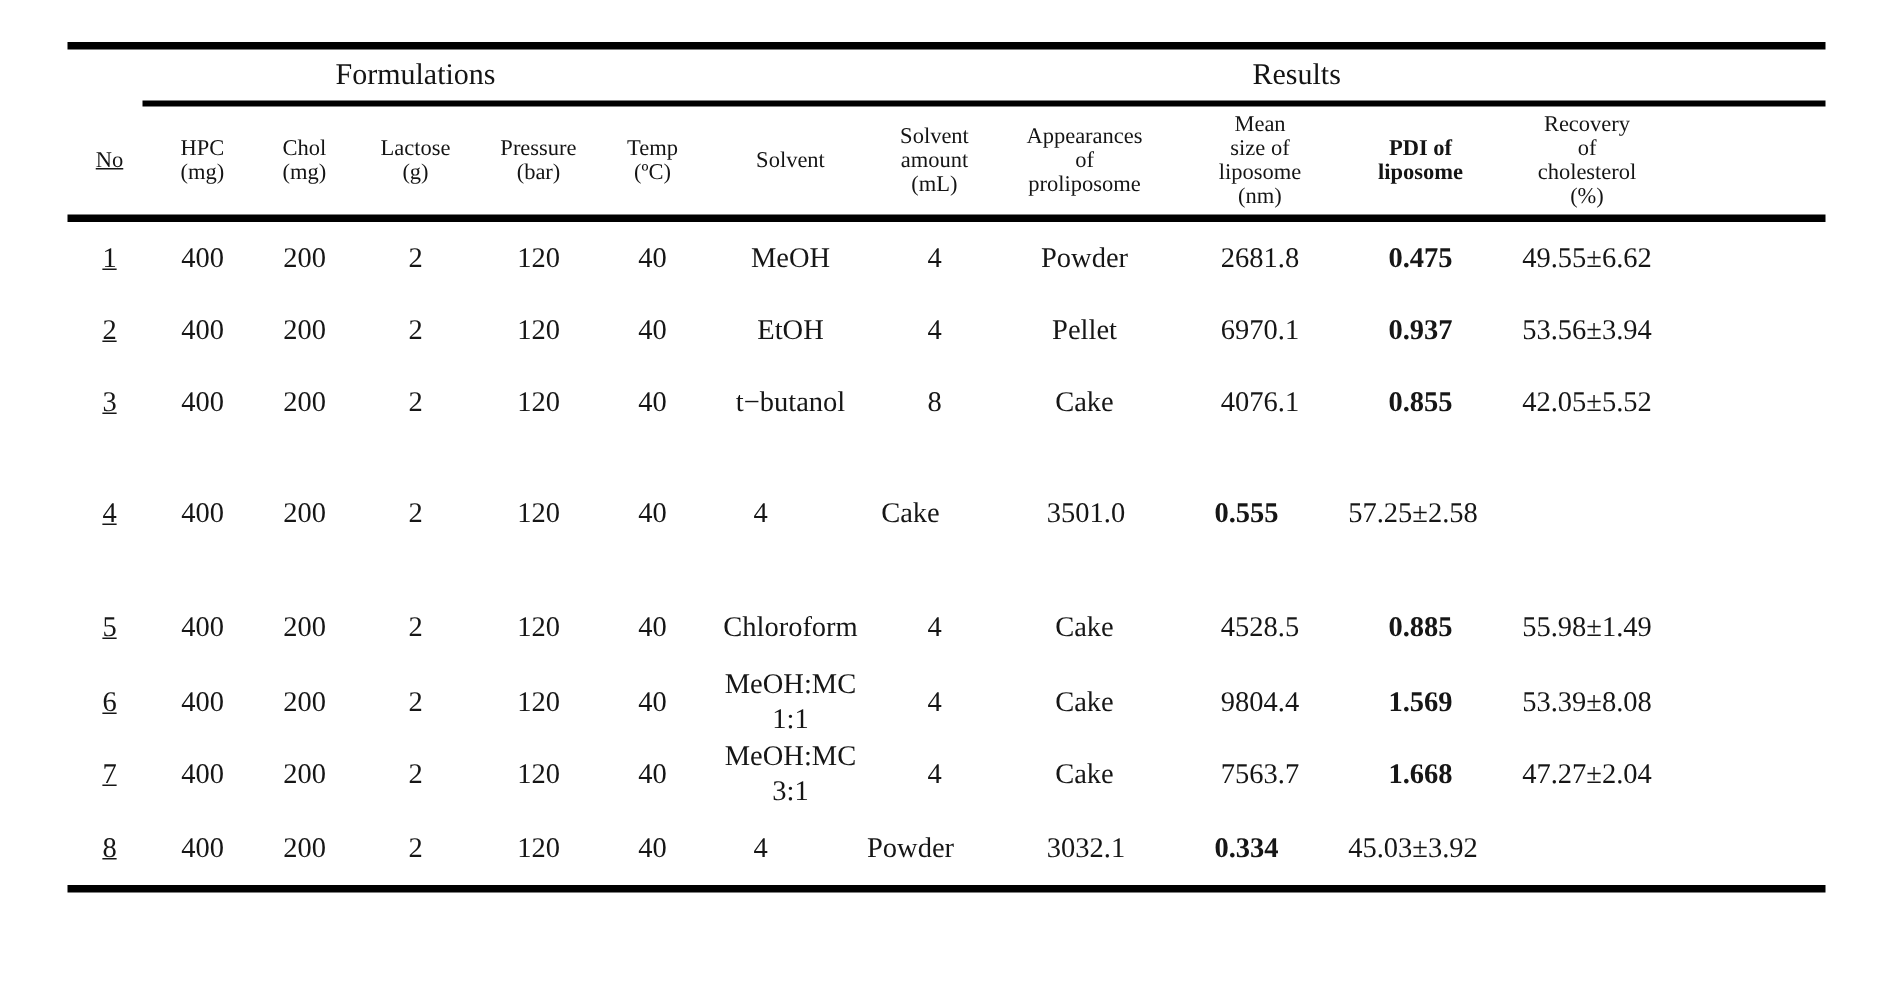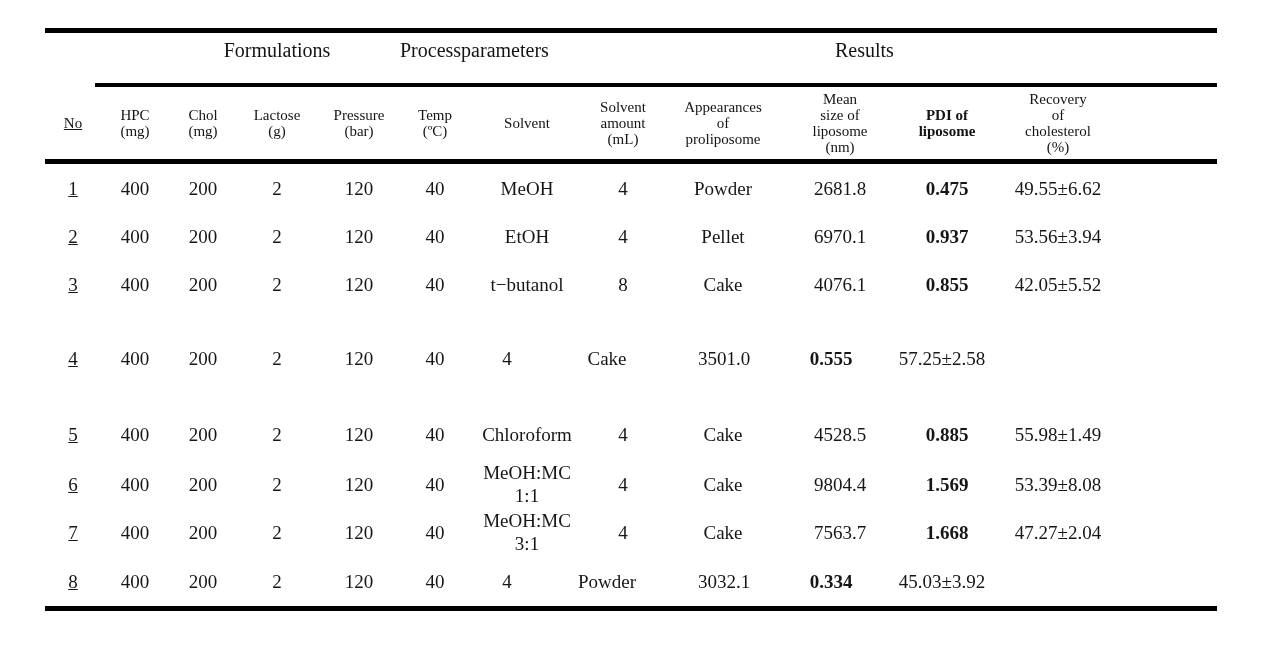--- a/index.html
+++ b/index.html
@@ -41,21 +41,21 @@
   }
   .rule-bottom {
     height: 5px;
     background: #000;
     width: 1172px;
   }
 
   
   .group-band {
     position: relative;
-    height: 50px;
+    height: 34px;
   }
   .group-label {
     position: absolute;
     top: 3px;
     font-size: 20px;
     line-height: 28px;
     white-space: nowrap;
     color: #141414;
   }
   .grp-formulations { left: 102px; width: 260px; text-align: center; }
@@ -111,21 +111,20 @@
 </style>
 </head>
 <body>
 
 <div class="table-wrap">
 
   <div class="rule-top"></div>
 
   <div class="group-band">
     <div class="group-label grp-formulations">Formulations</div>
-    <div class="group-label grp-process"><span>Process</span><span>parameters</span></div>
     <div class="group-label grp-results">Results</div>
   </div>
 
   <div class="rule-group"></div>
 
   <div class="colhead">
     <div class="ch c-no">
       <span class="l">No</span>
     </div>
     <div class="ch c-hpc">

